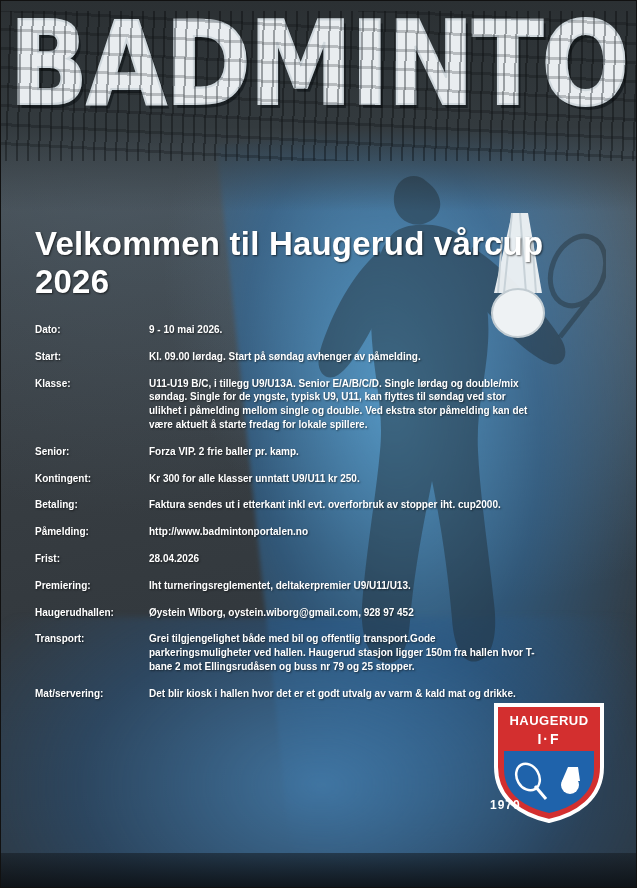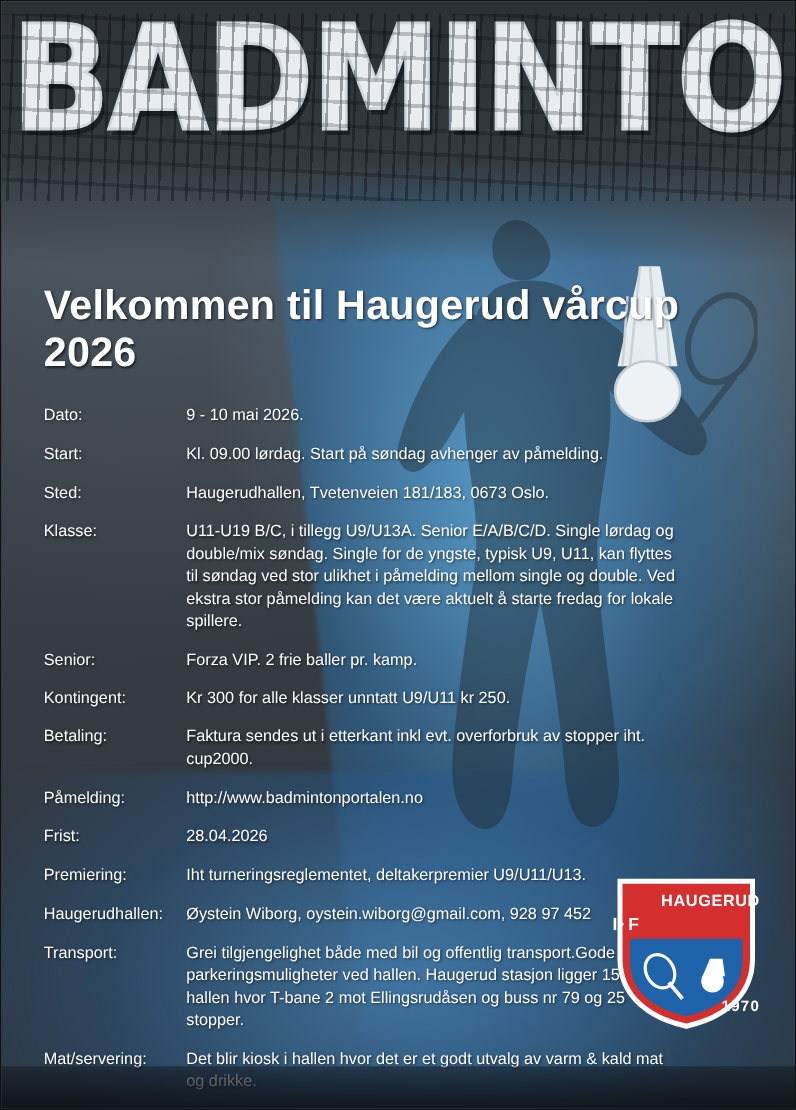--- a/index.html
+++ b/index.html
@@ -131,22 +131,22 @@
     max-width: 490px;
     text-shadow: 1px 1px 2px rgba(0,0,0,0.55);
   }
   table.info {
     margin-top: 22px;
     border-collapse: collapse;
     width: 505px;
   }
   table.info td {
     vertical-align: top;
-    font-size: 13px;
-    font-weight: normal;
+    font-size: 10px;
+    font-weight: bold;
     line-height: 1.38;
     color: #ffffff;
     padding: 0 0 13px 0;
     text-shadow: 1px 1px 2px rgba(0,0,0,0.55);
   }
   table.info td.label {
     width: 108px;
     white-space: nowrap;
     padding-right: 6px;
   }
@@ -156,40 +156,41 @@
     position: absolute;
     right: 28px;
     bottom: 62px;
     width: 118px;
     height: 130px;
   }
   .logo-name {
     position: absolute;
     top: 18px;
     left: 0; right: 0;
-    text-align: right;
+    text-align: center;
     font-size: 13px;
     font-weight: bold;
     color: #ffffff;
     letter-spacing: 0.5px;
   }
   .logo-if {
     position: absolute;
     top: 36px;
     left: 0; right: 0;
+    text-align: center;
     font-size: 14px;
     font-weight: bold;
     color: #ffffff;
     letter-spacing: 2px;
   }
   .logo-year {
     position: absolute;
     bottom: 13px;
     left: 0; right: 0;
-    text-align: right;
+    text-align: left;
     font-size: 12px;
     font-weight: bold;
     color: #ffffff;
     letter-spacing: 1px;
   }
   .footer-strip {
     position: absolute;
     left: 0; right: 0; bottom: 0;
     height: 34px;
     background: linear-gradient(180deg, rgba(20,26,32,0.55) 0%, rgba(12,16,20,0.9) 100%);
@@ -237,24 +238,20 @@
 
     <table class="info">
       <tbody>
         <tr>
           <td class="label">Dato:</td>
           <td class="value">9 - 10 mai 2026.</td>
         </tr>
         <tr>
           <td class="label">Start:</td>
           <td class="value">Kl. 09.00 lørdag. Start på søndag avhenger av påmelding.</td>
-        </tr>
-        <tr>
-          <td class="label">Sted:</td>
-          <td class="value">Haugerudhallen, Tvetenveien 181/183, 0673 Oslo.</td>
         </tr>
         <tr>
           <td class="label">Klasse:</td>
           <td class="value">U11-U19 B/C, i tillegg U9/U13A. Senior E/A/B/C/D. Single lørdag og double/mix søndag. Single for de yngste, typisk U9, U11, kan flyttes til søndag ved stor ulikhet i påmelding mellom single og double. Ved ekstra stor påmelding kan det være aktuelt å starte fredag for lokale spillere.</td>
         </tr>
         <tr>
           <td class="label">Senior:</td>
           <td class="value">Forza VIP. 2 frie baller pr. kamp.</td>
         </tr>
         <tr>

